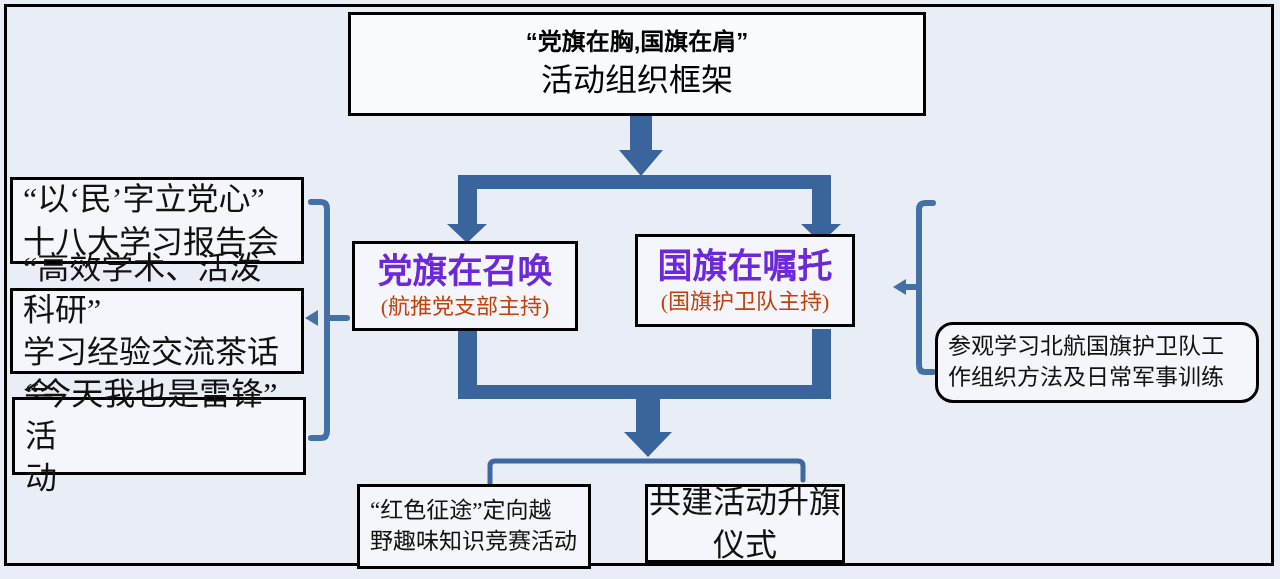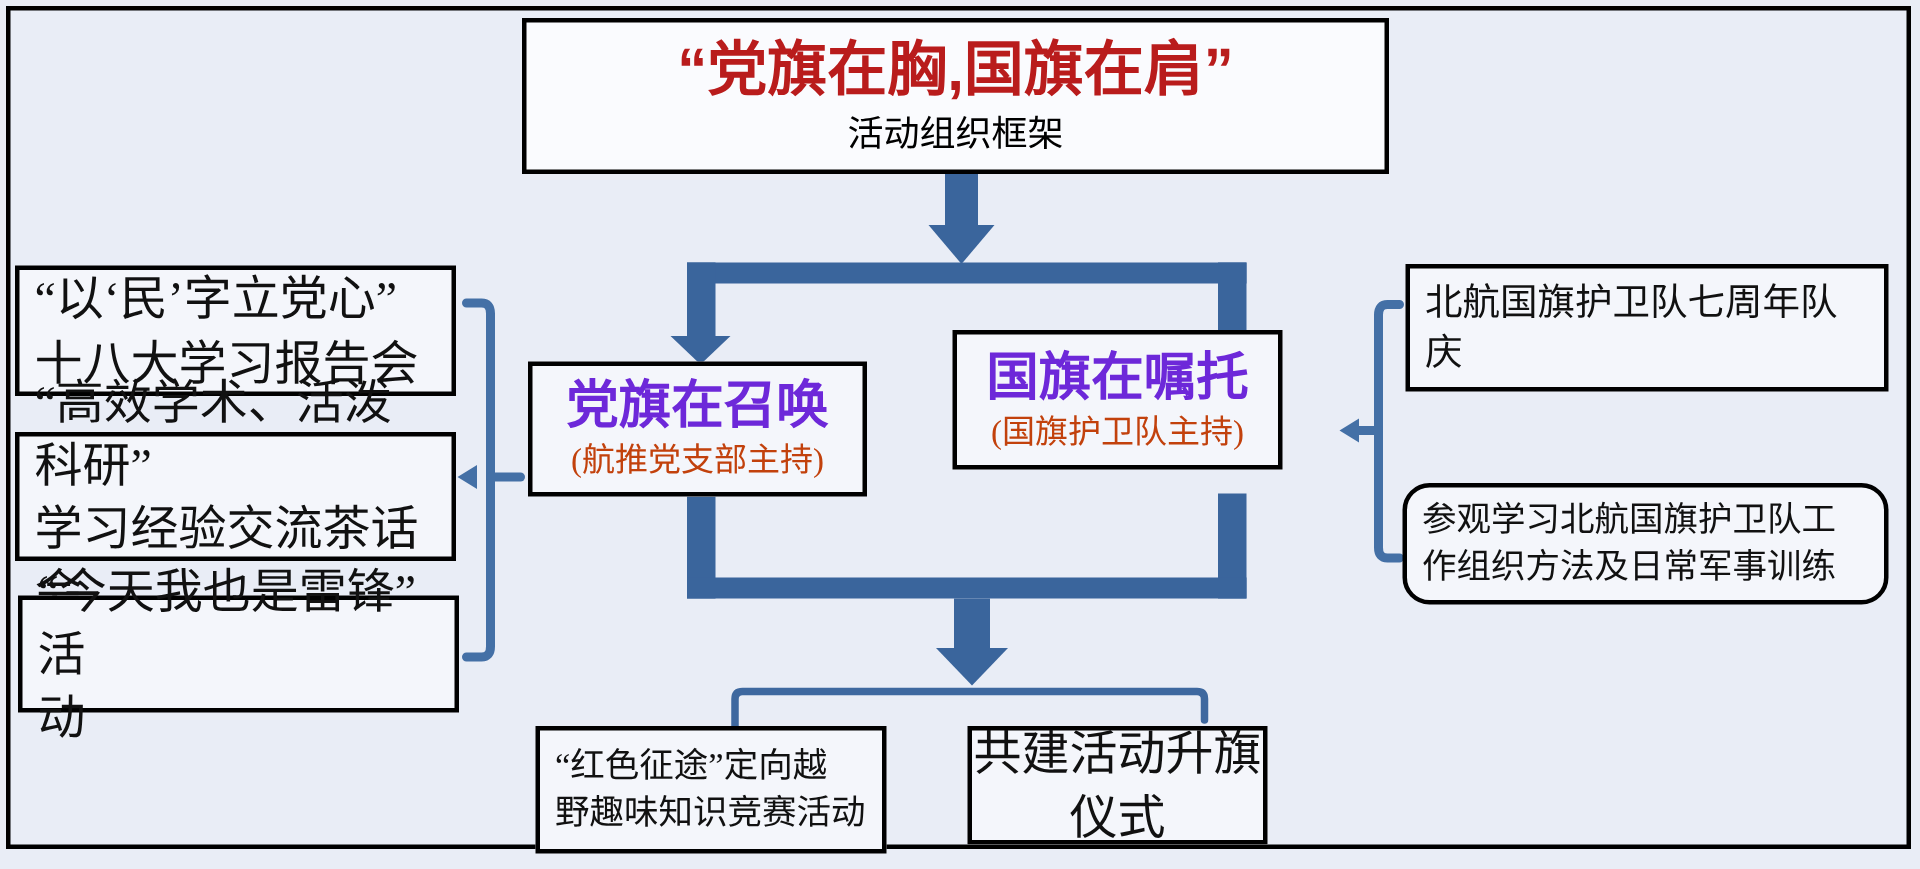--- a/index.html
+++ b/index.html
@@ -16,27 +16,27 @@
   }
   svg.connectors{position:absolute;left:0;top:0;width:1280px;height:579px;z-index:1;}
   .box{
     position:absolute;box-sizing:border-box;
     border:3px solid #000;background:#F4F6FB;
     display:flex;flex-direction:column;justify-content:center;
     z-index:2;color:#111;
   }
   .box .label{white-space:pre-line;line-height:1.32;}
   .title-box{left:348px;top:12px;width:578px;height:104px;text-align:center;background:#FAFBFE;border-width:3px;}
-  .title-line1{font-family:"Liberation Sans","DejaVu Sans",sans-serif;font-weight:bold;font-size:40px;color:#b91c1c;line-height:1.2;}
-  .title-line2{font-size:24px;color:#000;line-height:1.25;margin-top:4px;}
+  .title-line1{font-family:"Liberation Sans","DejaVu Sans",sans-serif;font-weight:bold;font-size:24px;color:#000000;line-height:1.2;}
+  .title-line2{font-size:32px;color:#000;line-height:1.25;margin-top:4px;}
   .branch-box{text-align:center;}
   .branch-heading{font-family:"Liberation Sans","DejaVu Sans",sans-serif;font-weight:bold;font-size:35px;color:#6d28d9;line-height:1.15;}
   .branch-sub{font-size:22px;color:#c2410c;line-height:1.2;margin-top:3px;}
   .branch-left{left:352px;top:241px;width:226px;height:90px;}
-  .branch-right{left:635px;top:220px;width:220px;height:93px;}
+  .branch-right{left:635px;top:234px;width:220px;height:93px;}
   .side-box{padding:4px 10px;font-size:32px;}
   .sideL1{left:10px;top:177px;width:294px;height:87px;}
   .sideL2{left:10px;top:288px;width:294px;height:86px;}
   .sideL3{left:12px;top:397px;width:294px;height:78px;}
   .sideR1{left:937px;top:176px;width:322px;height:85px;font-size:25px;}
   .sideR2{left:935px;top:322px;width:324px;height:81px;font-size:23px;border-radius:18px;}
   .bottom1{left:357px;top:484px;width:234px;height:85px;padding:4px 10px;font-size:23px;}
   .bottom2{left:645px;top:484px;width:200px;height:79px;text-align:center;font-size:32px;}
 </style>
 </head>
@@ -94,23 +94,20 @@
   </div>
   <div class="box side-box sideL2">
     <div class="label">“高效学术、活泼科研”
 学习经验交流茶话会</div>
   </div>
   <div class="box side-box sideL3">
     <div class="label">“今天我也是雷锋”活
 动</div>
   </div>
 
-  <div class="box side-box sideR1">
-    <div class="label">北航国旗护卫队七周年队庆</div>
-  </div>
   <div class="box side-box sideR2">
     <div class="label">参观学习北航国旗护卫队工
 作组织方法及日常军事训练</div>
   </div>
 
   <div class="box bottom1">
     <div class="label">“红色征途”定向越
 野趣味知识竞赛活动</div>
   </div>
   <div class="box bottom2">

